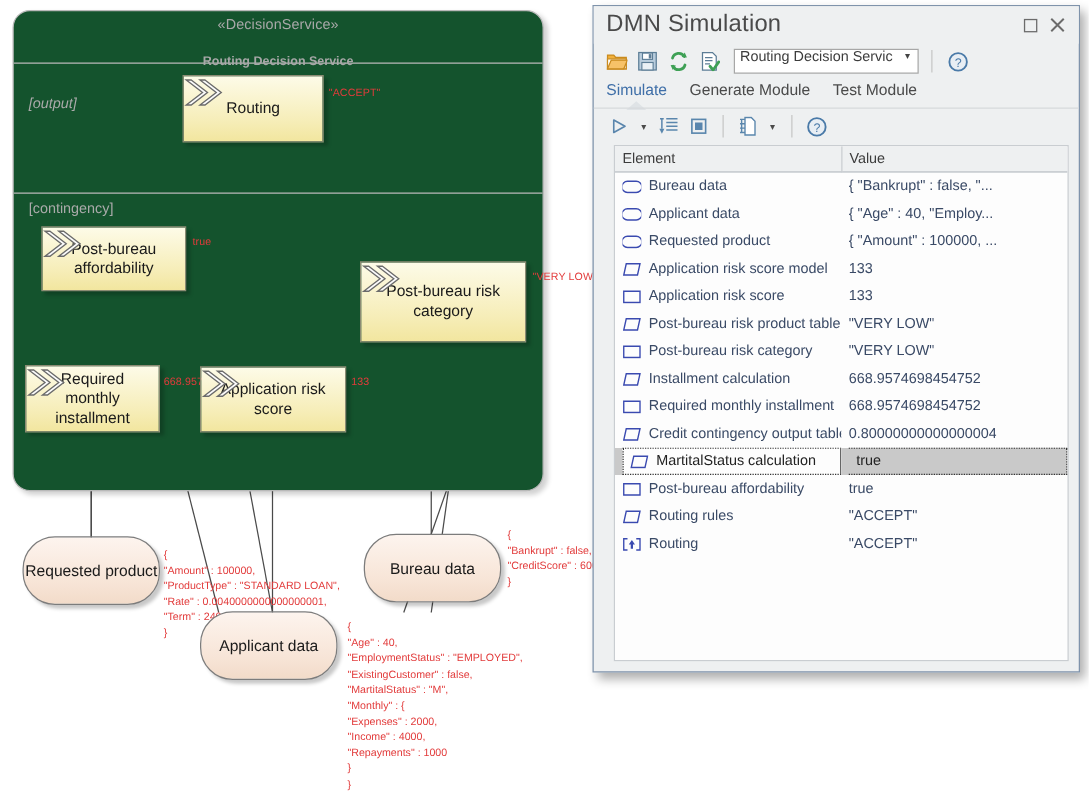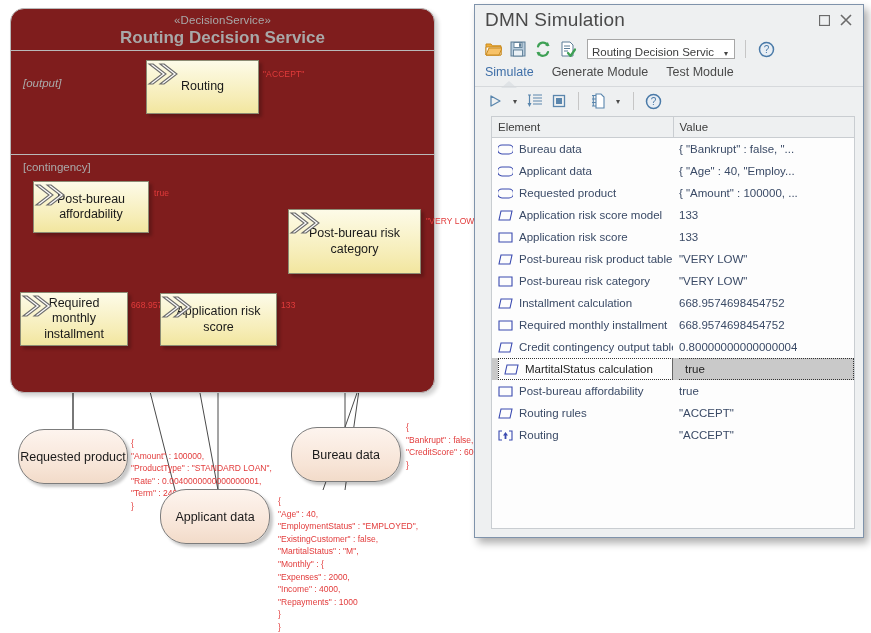--- a/index.html
+++ b/index.html
@@ -14,35 +14,35 @@
   
   #diagram{
     position:absolute;left:0;top:0;width:871px;height:633px;
     background:#ffffff;
   }
   #diagram svg{position:absolute;left:0;top:0;}
 
   .ds-box{
     position:absolute;
     left:10px;top:8px;width:425px;height:385px;
-    background:#7f1d1d;
+    background:#14532d;
     border:1px solid #b9b9b9;
     border-radius:14px;
     box-shadow:3px 3px 4px rgba(0,0,0,.18);
     box-sizing:border-box;
   }
   .ds-header{
     position:absolute;left:0;top:0;width:100%;height:42px;
     border-bottom:1px solid #b9b9b9;
     box-sizing:border-box;
     text-align:center;
     color:#a8a8a8;
   }
   .ds-stereotype{font-size:11.5px;margin-top:5px;letter-spacing:.1px;}
-  .ds-title{font-size:17px;font-weight:bold;margin-top:2px;}
+  .ds-title{font-size:10px;font-weight:bold;margin-top:18px;}
   .ds-divider{
     position:absolute;left:0;top:145px;width:100%;height:0;
     border-top:1px solid #b9b9b9;
   }
   .ds-section-label{
     position:absolute;color:#aaaaaa;font-size:11.5px;
   }
   #lbl-output{left:12px;top:68px;font-style:italic;}
   #lbl-encapsulated{left:12px;top:152px;}
 
@@ -113,21 +113,21 @@
   }
   .sim-toolbar{
     height:28px;flex:0 0 28px;
     display:flex;align-items:center;
     padding:0 8px;gap:5px;
   }
   .tb-icon{width:20px;height:20px;display:flex;align-items:center;justify-content:center;}
   .combo{
     width:148px;height:20px;margin-left:4px;
     background:#ffffff;border:1px solid #a7a7a7;
-    display:flex;align-items:flex-end;
+    display:flex;align-items:flex-start;
     font-size:11.5px;color:#3c3c3c;
     padding-left:4px;box-sizing:border-box;
     position:relative;overflow:hidden;
   }
   .combo .combo-text{
     flex:1;white-space:nowrap;overflow:hidden;
   }
   .combo .combo-arrow{
     width:16px;text-align:center;font-size:8px;color:#444;
   }

